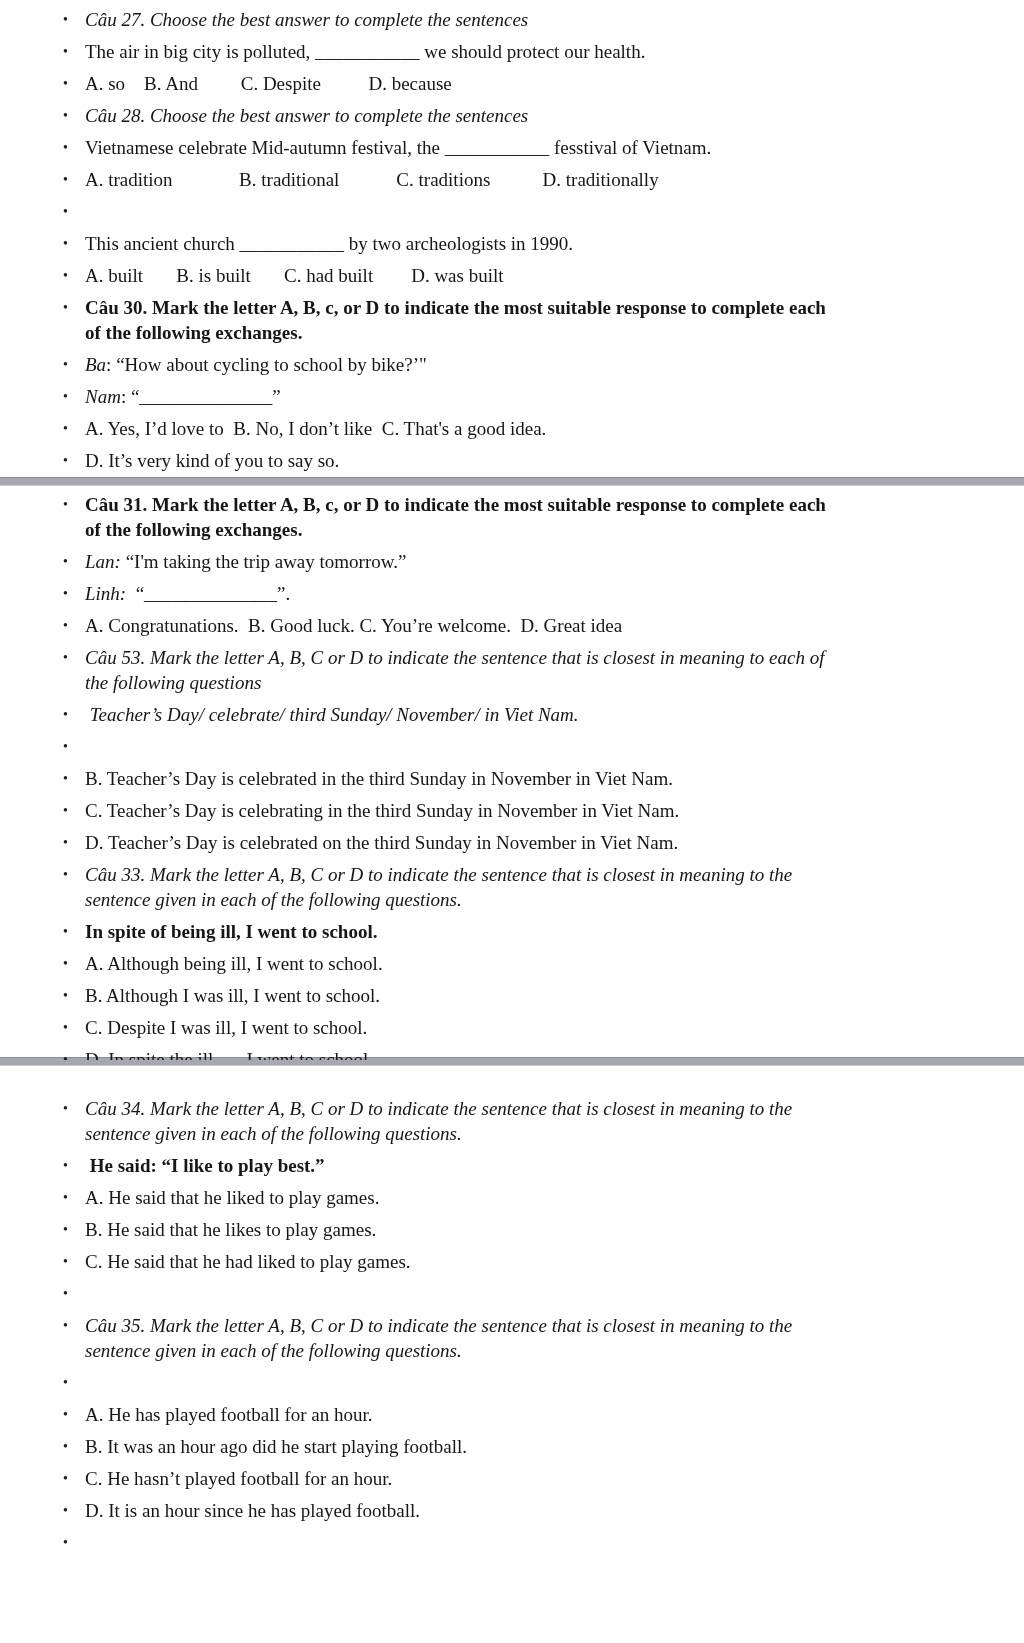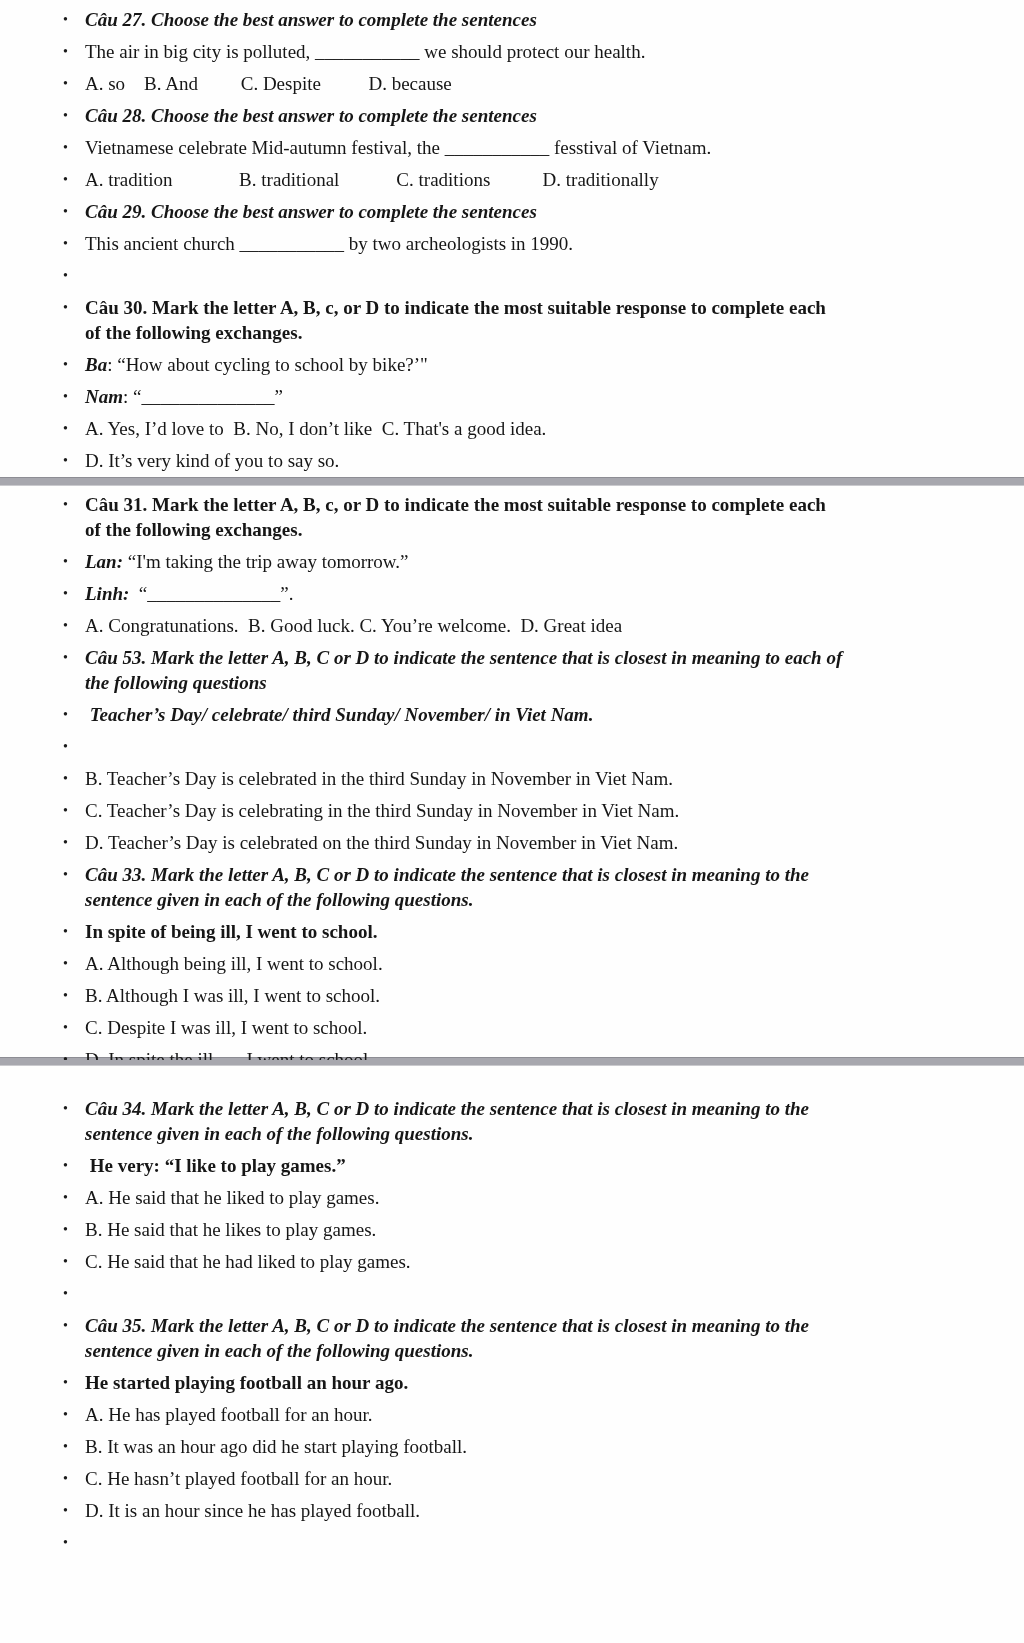--- a/index.html
+++ b/index.html
@@ -33,21 +33,21 @@
     user-select: none;
   }
   .text {
     white-space: pre-wrap;
     font-size: 19px;
     line-height: 25px;
     max-width: 899px;
   }
   .s-r  { font-weight: 400; font-style: normal; }
   .s-b  { font-weight: 700; font-style: normal; }
-  .s-bi { font-weight: 700; font-style: italic; text-align: center; }
+  .s-bi { font-weight: 400; font-style: italic; text-align: center; }
   .cut {
     height: 13px;
     overflow: hidden;
     margin-bottom: 0;
   }
   .divider {
     height: 7px;
     background: #a7a7ae;
     border-top: 1px solid #8d8d94;
     border-bottom: 1px solid #cacace;
@@ -81,28 +81,28 @@
       <div class="row">
         <span class="bullet">•</span>
         <span class="text"><span class="s-r">Vietnamese celebrate Mid-autumn festival, the ___________ fesstival of Vietnam.</span></span>
       </div>
       <div class="row">
         <span class="bullet">•</span>
         <span class="text"><span class="s-r">A. tradition              B. traditional            C. traditions           D. traditionally</span></span>
       </div>
       <div class="row">
         <span class="bullet">•</span>
-        <span class="text"><span class="s-bi">Câu 29. Choose the best answer to complete the sentences</span></span>
       </div>
       <div class="row">
         <span class="bullet">•</span>
         <span class="text"><span class="s-r">This ancient church ___________ by two archeologists in 1990.</span></span>
       </div>
       <div class="row">
         <span class="bullet">•</span>
+        <span class="text"><span class="s-r">A. built       B. is built       C. had built        D. was built</span></span>
       </div>
       <div class="row">
         <span class="bullet">•</span>
         <span class="text"><span class="s-b">Câu 30. Mark the letter A, B, c, or D to indicate the most suitable response to complete each
 of the following exchanges.</span></span>
       </div>
       <div class="row">
         <span class="bullet">•</span>
         <span class="text"><span class="s-bi">Ba</span><span class="s-r">: “How about cycling to school by bike?’"</span></span>
       </div>
@@ -187,21 +187,21 @@
       </div>
       <div class="divider"></div>
       <div class="spacer"></div>
       <div class="row">
         <span class="bullet">•</span>
         <span class="text"><span class="s-bi">Câu 34. Mark the letter A, B, C or D to indicate the sentence that is closest in meaning to the
 sentence given in each of the following questions.</span></span>
       </div>
       <div class="row">
         <span class="bullet">•</span>
-        <span class="text"><span class="s-b"> He very: “I like to play games.”</span></span>
+        <span class="text"><span class="s-b"> He said: “I like to play best.”</span></span>
       </div>
       <div class="row">
         <span class="bullet">•</span>
         <span class="text"><span class="s-r">A. He said that he liked to play games.</span></span>
       </div>
       <div class="row">
         <span class="bullet">•</span>
         <span class="text"><span class="s-r">B. He said that he likes to play games.</span></span>
       </div>
       <div class="row">
@@ -211,21 +211,20 @@
       <div class="row">
         <span class="bullet">•</span>
       </div>
       <div class="row">
         <span class="bullet">•</span>
         <span class="text"><span class="s-bi">Câu 35. Mark the letter A, B, C or D to indicate the sentence that is closest in meaning to the
 sentence given in each of the following questions.</span></span>
       </div>
       <div class="row">
         <span class="bullet">•</span>
-        <span class="text"><span class="s-b">He started playing football an hour ago.</span></span>
       </div>
       <div class="row">
         <span class="bullet">•</span>
         <span class="text"><span class="s-r">A. He has played football for an hour.</span></span>
       </div>
       <div class="row">
         <span class="bullet">•</span>
         <span class="text"><span class="s-r">B. It was an hour ago did he start playing football.</span></span>
       </div>
       <div class="row">

